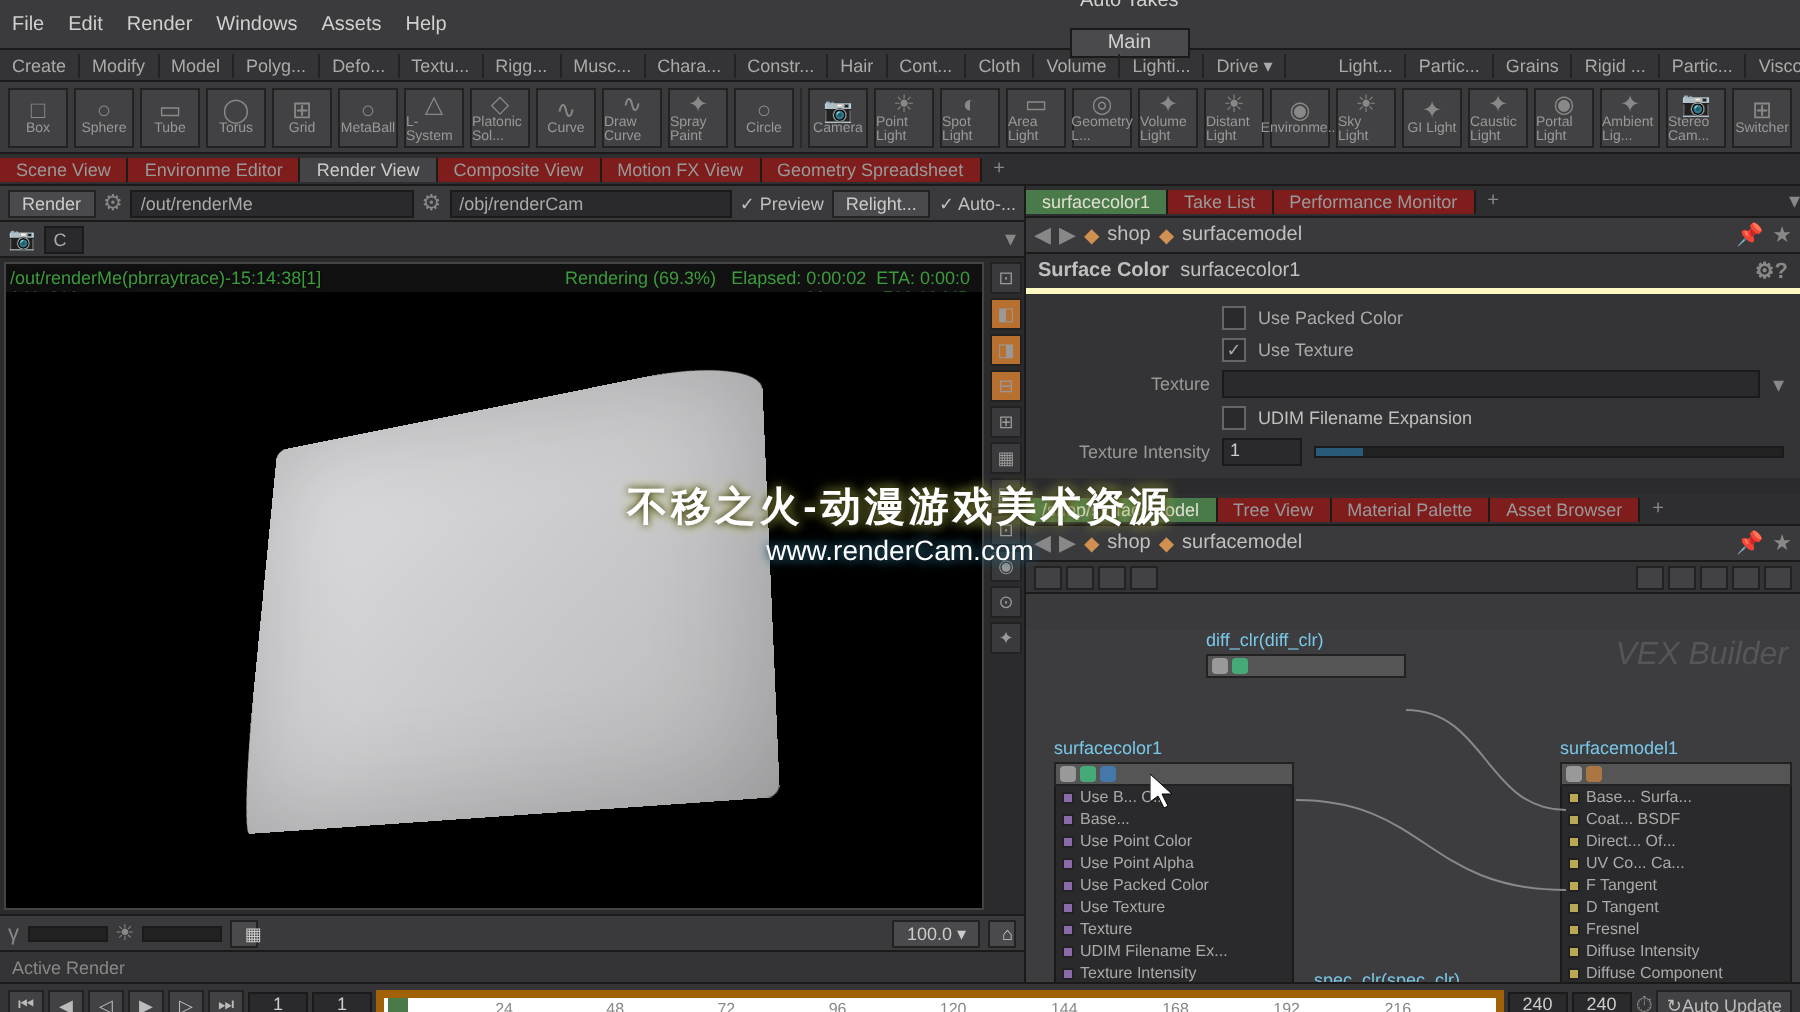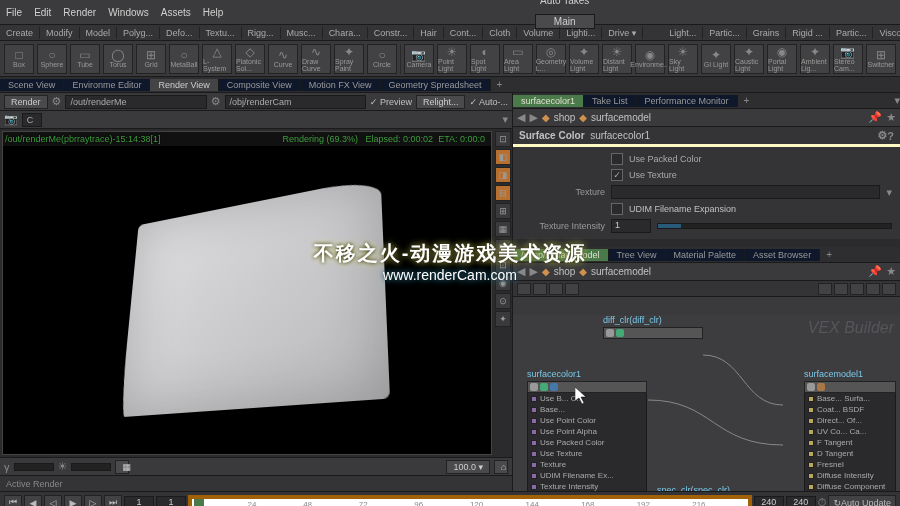--- a/index.html
+++ b/index.html
@@ -8,21 +8,21 @@
 .menubar span { color:#d0d0d0; }
 .menubar .right { margin-left:auto; display:flex; gap:8px; align-items:center; }
 .menubar .right .pill { background:#4a4a4c; padding:1px 18px; border:1px solid #1a1a1a; }
 .shelfrow { height:16px; background:#343436; border-bottom:1px solid #1a1a1a; display:flex; align-items:center; overflow:hidden; }
 .shelftab { padding:1px 6px; border-right:1px solid #222; color:#aaa; font-size:9px; white-space:nowrap; }
 .shelfrow2 { height:36px; background:#3a3a3c; border-bottom:1px solid #1a1a1a; display:flex; align-items:center; overflow:hidden; padding:0 4px; gap:3px; }
 .shelfbtn { width:30px; height:30px; background:#424244; border:1px solid #222; display:flex; flex-direction:column; align-items:center; justify-content:center; font-size:7px; color:#999; }
 .shelfbtn .ic { font-size:12px; color:#888; line-height:1; }
 .vdiv { width:3px; height:30px; background:#2a2a2a; }
 .tabrow { height:16px; background:#2e2e30; border-bottom:1px solid #1a1a1a; display:flex; align-items:center; }
-.tab { padding:1px 8px; border-right:1px solid #1a1a1a; font-size:9px; color:#999; background:#0f172a; }
+.tab { padding:1px 8px; border-right:1px solid #1a1a1a; font-size:9px; color:#999; background:#7f1d1d; }
 .tab.active { background:#4a7a4a; color:#e0e0d0; }
 .tab.sel { background:#444446; color:#ccc; }
 .plus { padding:1px 6px; color:#888; }
 .main { display:flex; height:calc(506px - 18px - 16px - 36px - 16px - 22px); }
 .left { width:513px; display:flex; flex-direction:column; border-right:1px solid #1a1a1a; }
 .right { flex:1; display:flex; flex-direction:column; }
 .toolbar { height:18px; background:#3a3a3c; border-bottom:1px solid #1a1a1a; display:flex; align-items:center; padding:0 4px; gap:4px; font-size:9px; }
 .tbtn { background:#4a4a4c; border:1px solid #222; padding:0 6px; height:14px; display:flex; align-items:center; color:#ccc; }
 .pathbox { background:#2a2a2c; border:1px solid #1a1a1a; padding:0 4px; height:14px; flex:1; color:#aaa; display:flex; align-items:center; }
 .gear { font-size:11px; color:#888; }
@@ -450,21 +450,21 @@
               </div>
               <div class="row"></div>
             </div>
         </div>
 
         <div class="node" style="left:144px;top:170px;width:110px;">
           <div class="title">spec_clr(spec_clr)</div>
 
         </div>
 
-        <div class="node" style="right:4px;top:54px;width:92px;">
+        <div class="node" style="right:4px;top:54px;width:116px;">
           <div class="title">surfacemodel1</div>
           <div class="hdr">
               <div class="dot"></div>
               <div class="dot" style="background:#a74;"></div>
             </div>
           <div class="body" id="modelrows">
               <div class="row">
                 <span class="pin y"></span>
                 <span>Base...  Surfa...</span>
               </div>

